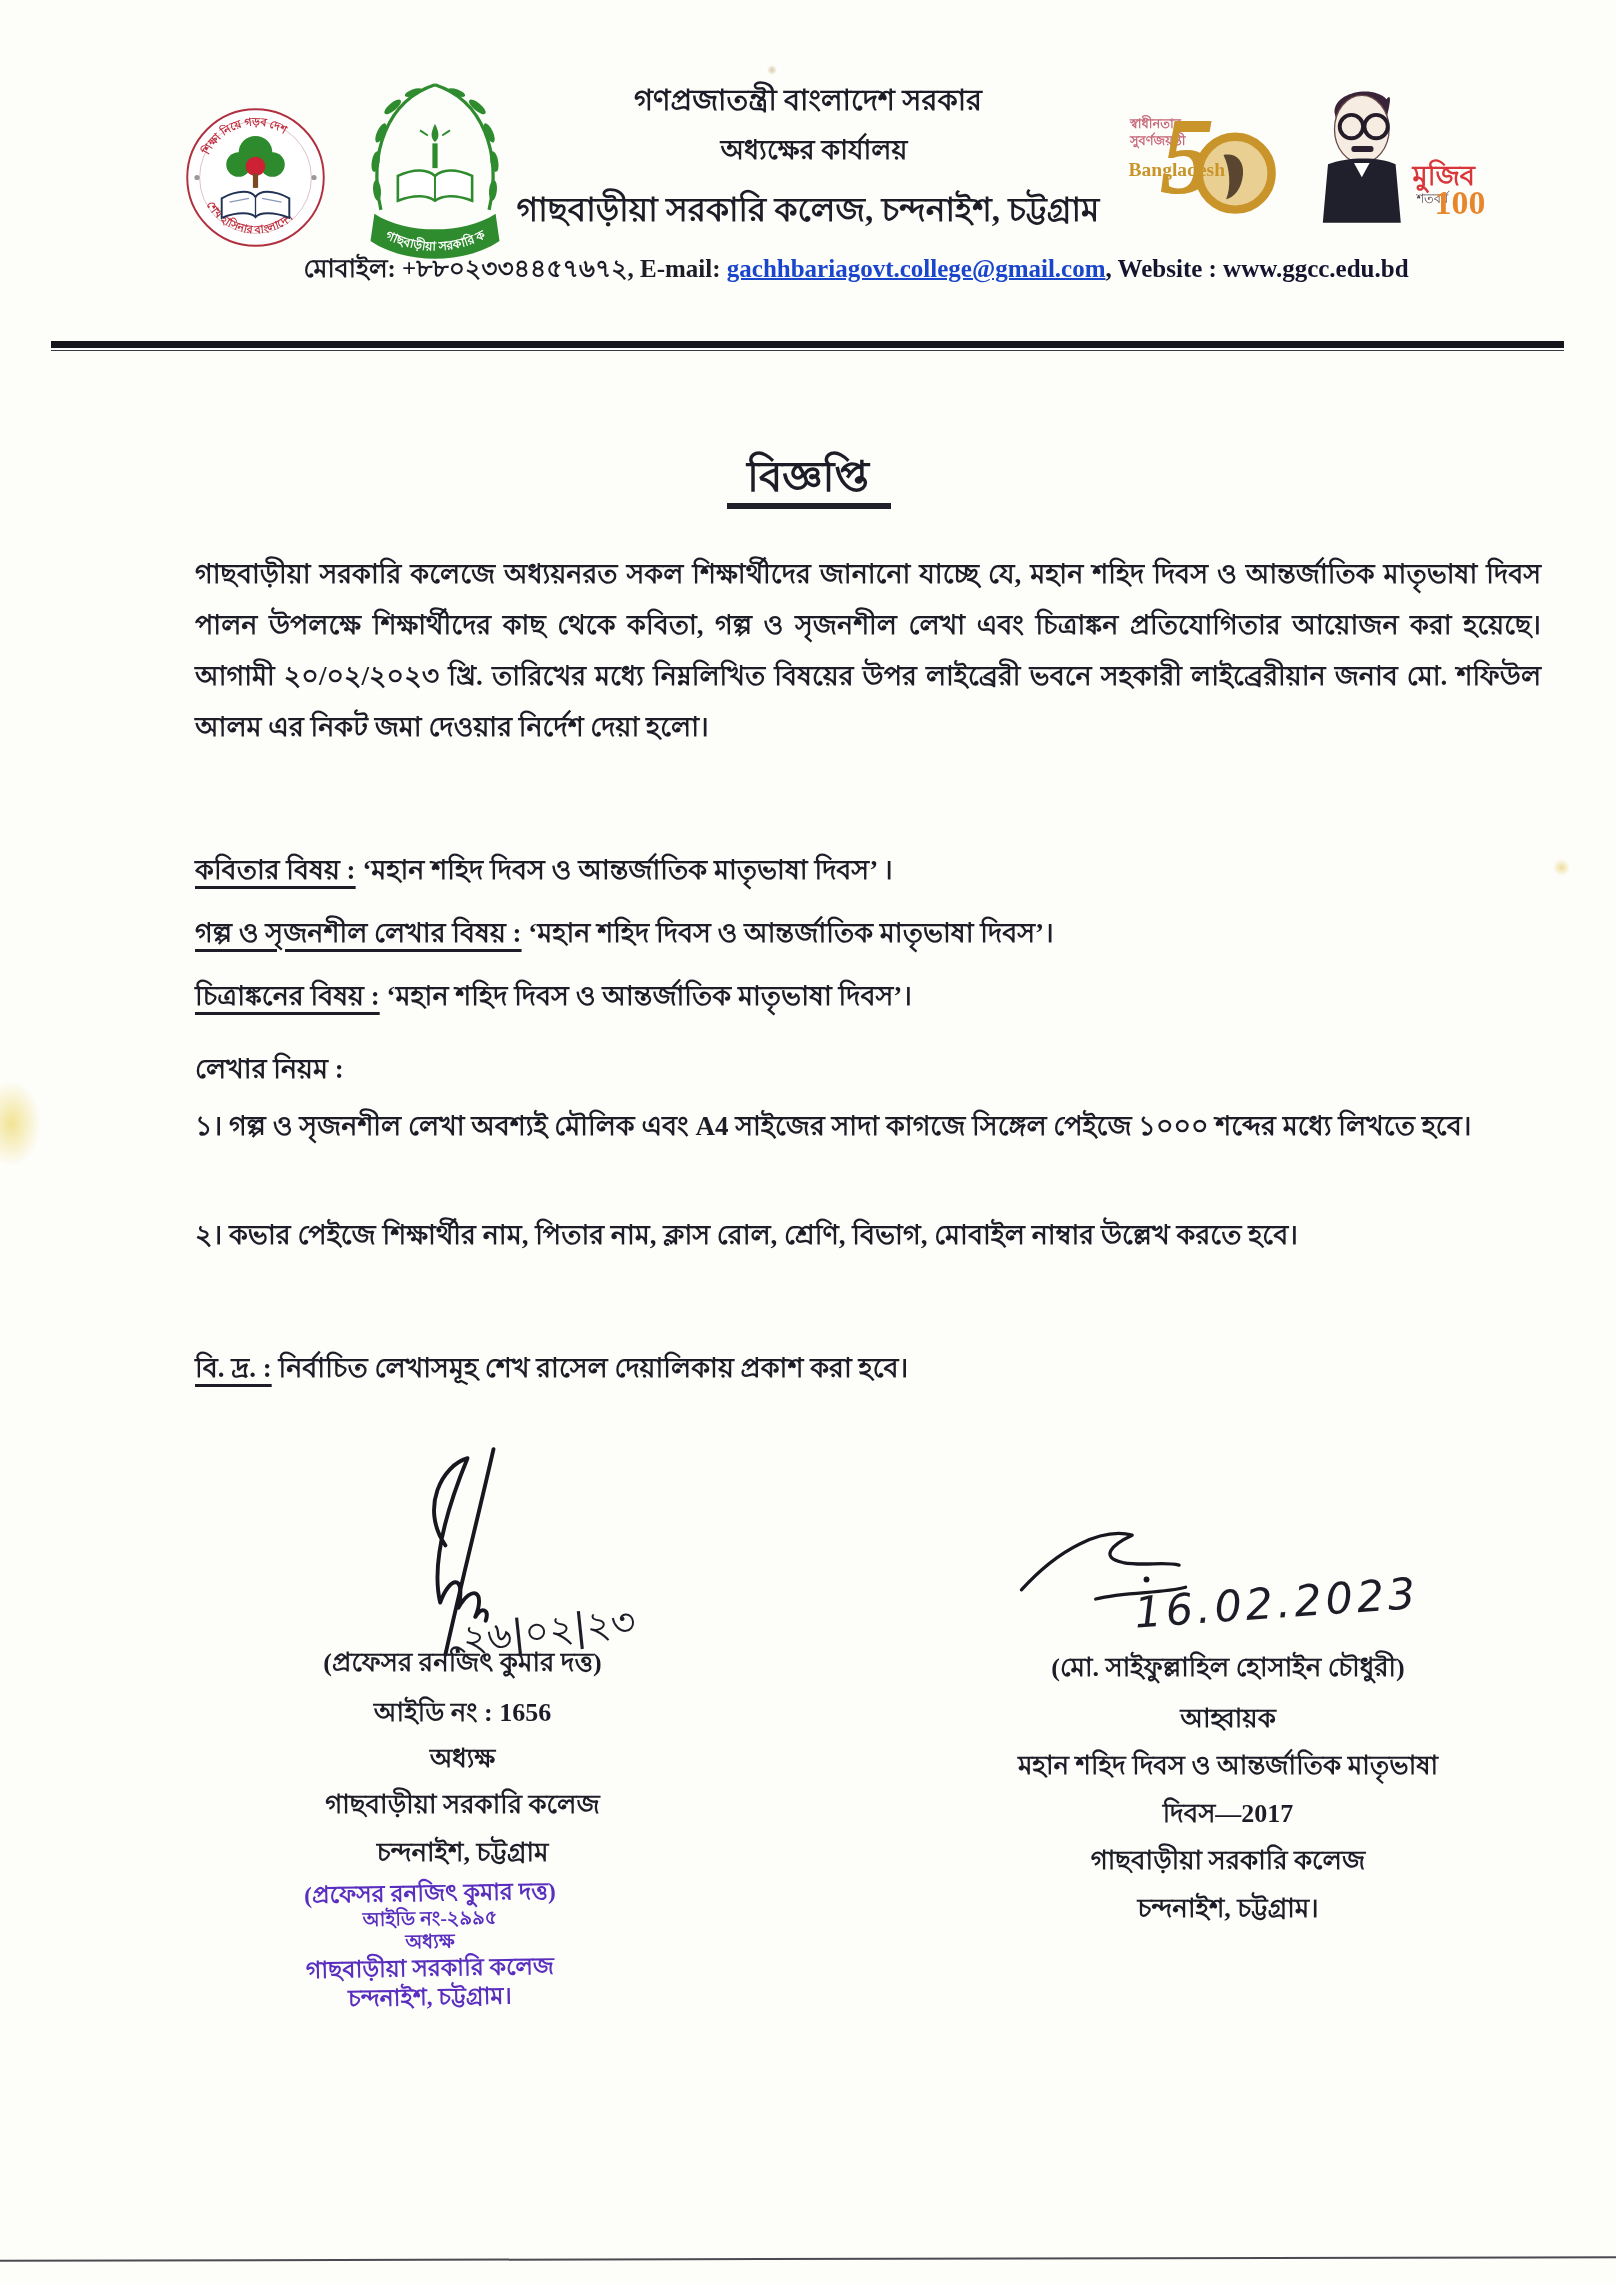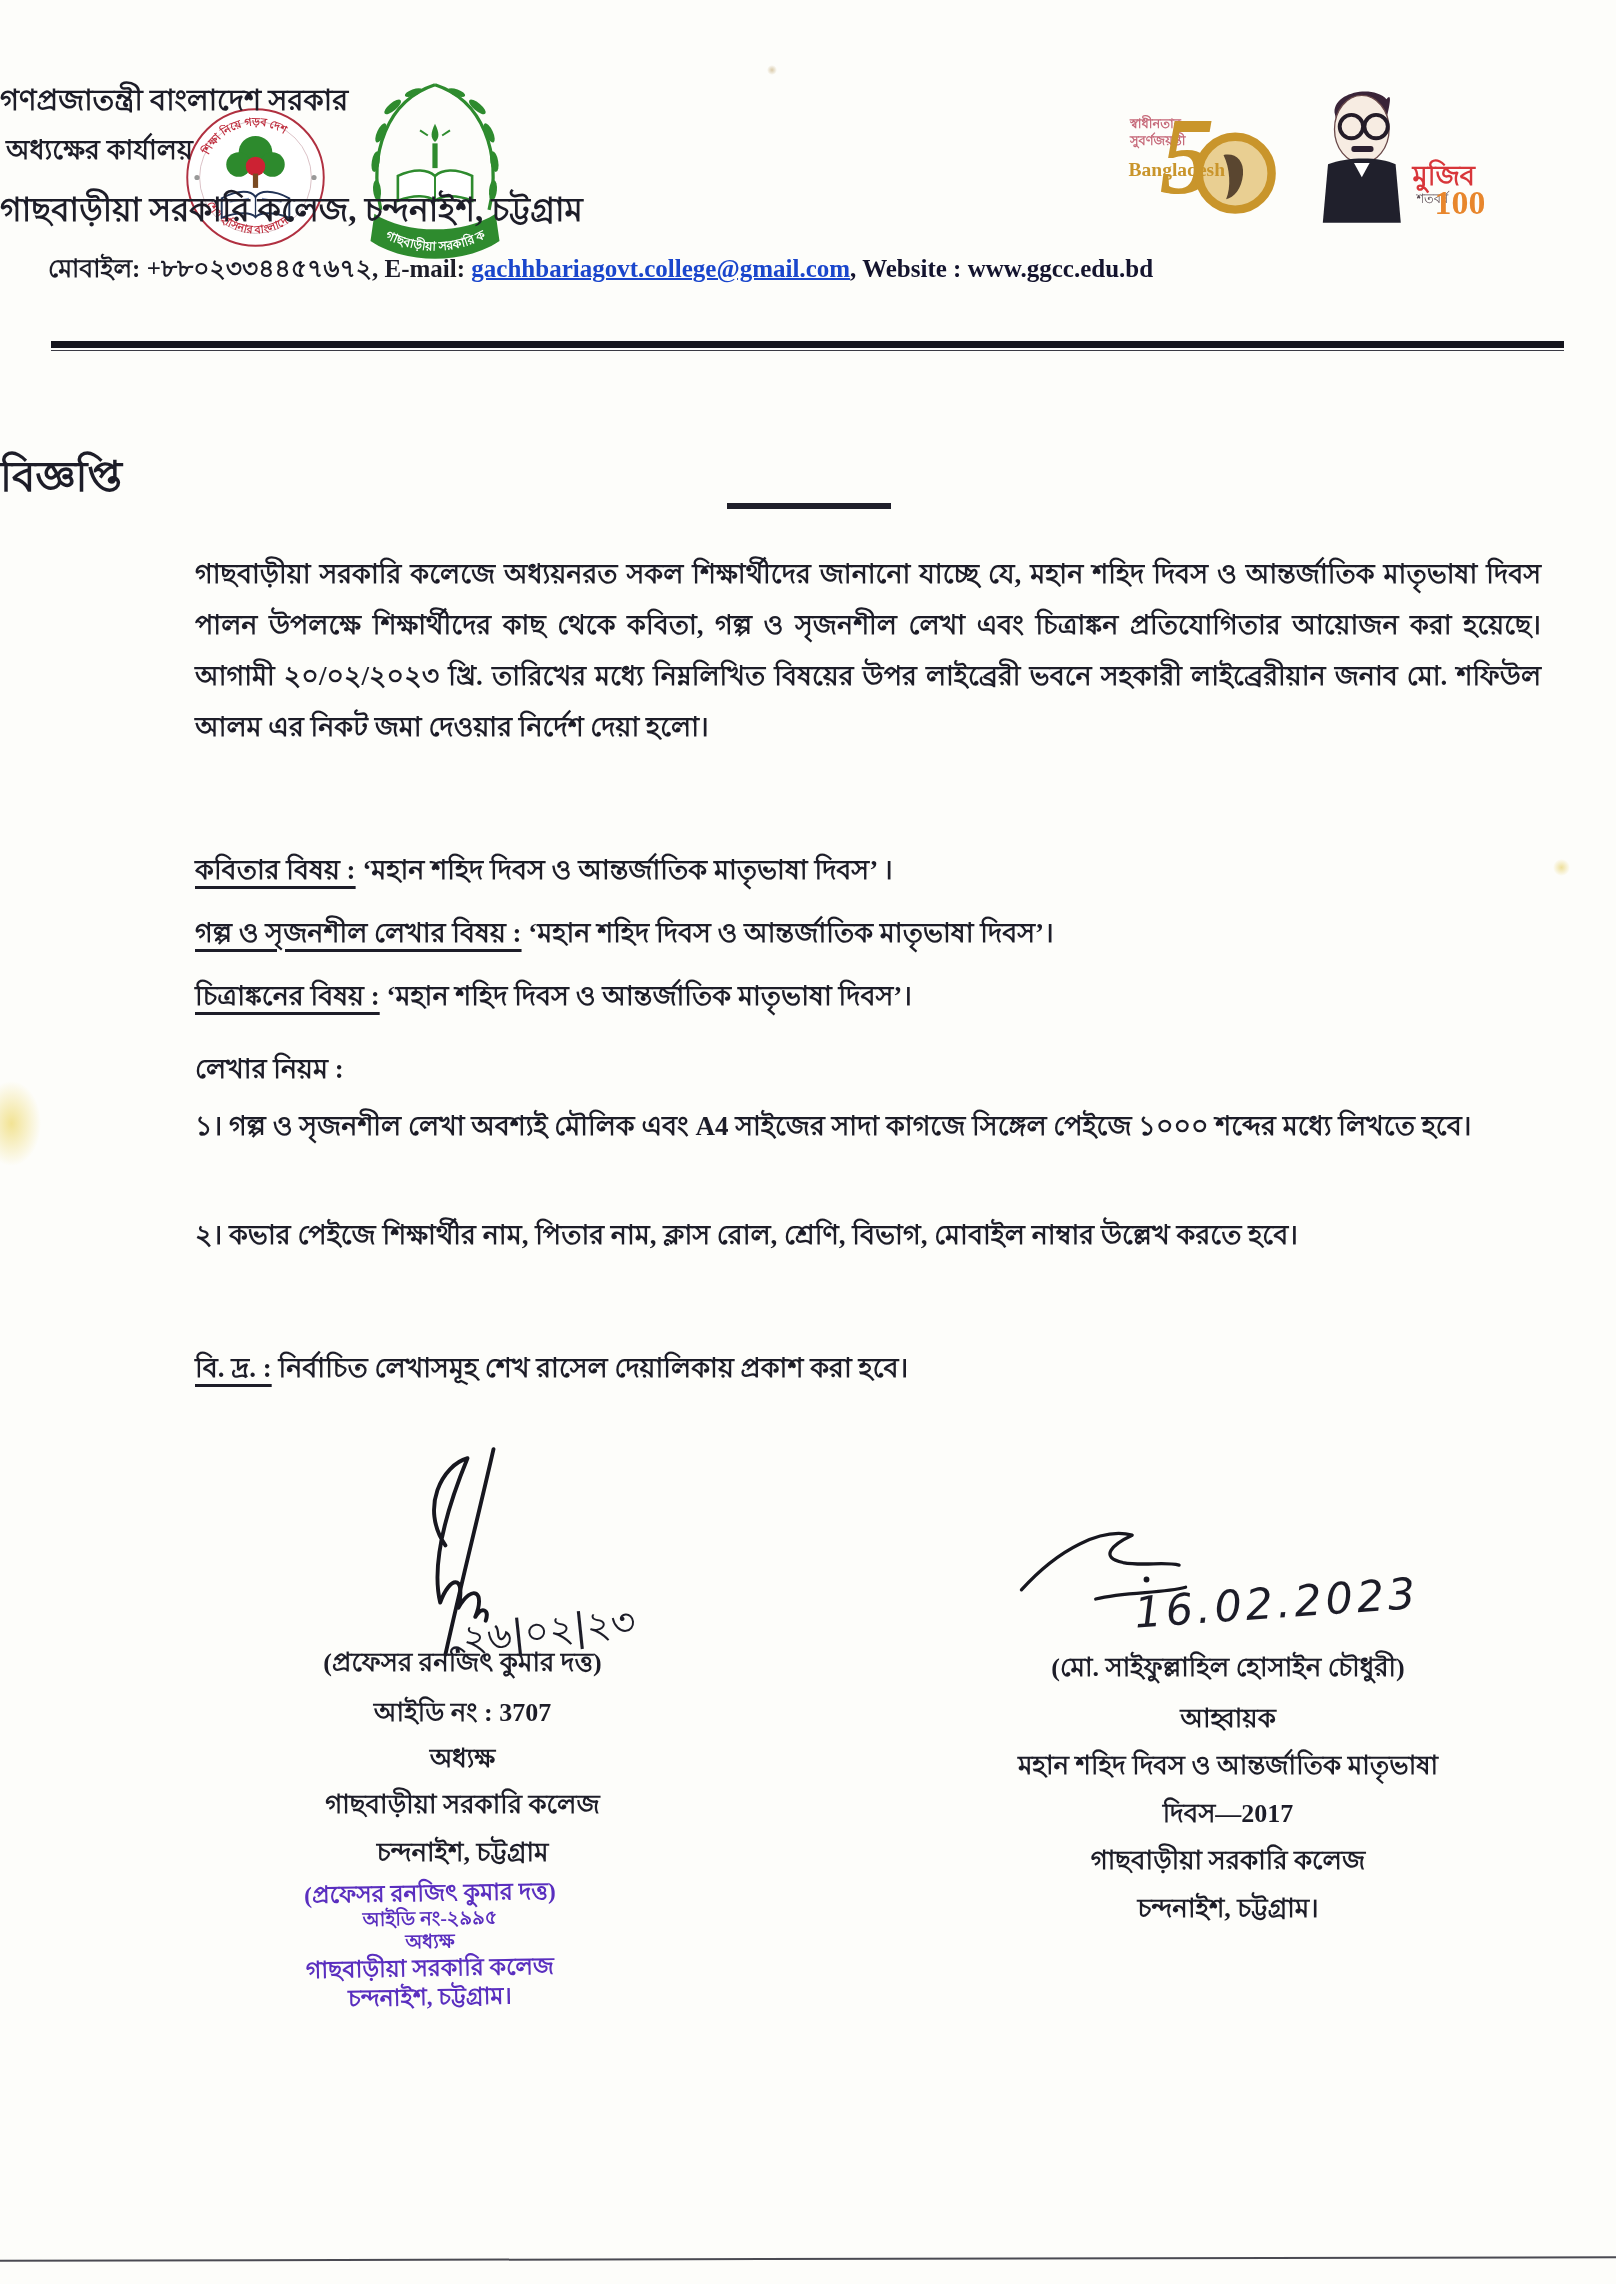--- a/index.html
+++ b/index.html
@@ -2,21 +2,21 @@
 <html style="font-size:10.4px"><head>
 <meta charset="utf-8">
 <style>
   html,body{margin:0;padding:0;background:#d8d8d8;}
   .page{
     position:relative;width:1616px;height:2284px;background:#fdfdfa;
     font-family:"Liberation Serif","DejaVu Serif",serif;color:#1d1d28;
     overflow:hidden;
   }
   .abs{position:absolute;}
-  .ctr{}
+  .ctr{text-align:center;}
   
   .gov-line{top:77px;left:0;width:1616px;font-size:29px;font-weight:600;}
   .office-line{top:129px;left:0;width:1616px;font-size:27px;font-weight:600;padding-left:6px;}
   .college-line{top:184px;left:0;width:1616px;font-size:33px;font-weight:700;}
   .contact-line{top:249px;left:0;width:1616px;font-size:25px;font-weight:700;padding-left:48px;}
   .contact-line a{color:#1a46cc;text-decoration:underline;text-decoration-thickness:2px;font-weight:700;}
   .website{color:#14142e;}
   .eiin-line{top:289px;left:0;width:1616px;font-size:26px;font-weight:700;letter-spacing:0.7px;}
   .divider{top:341px;left:51px;width:1513px;height:7.2px;background:#15151c;}
   .divider2{top:350px;left:51px;width:1513px;height:1.3px;background:#3a3a44;}
@@ -182,21 +182,21 @@
     <span class="note-label">বি. দ্র. :</span><span> নির্বাচিত লেখাসমূহ শেখ রাসেল দেয়ালিকায় প্রকাশ করা হবে।</span>
   </div>
 
   <svg class="abs sig-svg" style="top:1445px;left:383px" width="156" height="215" viewBox="0 0 240 330" stroke-width="6">
     <path d="M170,6 C152,86 120,214 96,322"></path>
     <path d="M96,154 C56,96 92,30 130,20 C98,98 74,184 88,242 C102,202 128,196 116,250 C138,212 158,226 142,264 C152,248 164,252 158,270"></path>
   </svg>
   <div class="abs hand-date-left">.২৬|০২|২৩</div>
 
   <div class="abs sig-left-block" style="top:1642px">(প্রফেসর রনজিৎ কুমার দত্ত)</div>
-  <div class="abs sig-left-block" style="top:1692px">আইডি নং : 3707</div>
+  <div class="abs sig-left-block" style="top:1692px">আইডি নং : 1656</div>
   <div class="abs sig-left-block" style="top:1738px">অধ্যক্ষ</div>
   <div class="abs sig-left-block" style="top:1784px">গাছবাড়ীয়া সরকারি কলেজ</div>
   <div class="abs sig-left-block" style="top:1832px">চন্দনাইশ, চট্টগ্রাম</div>
 
   <div class="abs stamp stamp-name" style="top:1875px;left:202px;width:456px">(প্রফেসর রনজিৎ কুমার দত্ত)</div>
   <div class="abs stamp stamp-sm" style="top:1904px;left:202px;width:456px">আইডি নং-২৯৯৫</div>
   <div class="abs stamp stamp-sm" style="top:1927px;left:202px;width:456px">অধ্যক্ষ</div>
   <div class="abs stamp stamp-name" style="top:1950px;left:202px;width:456px">গাছবাড়ীয়া সরকারি কলেজ</div>
   <div class="abs stamp stamp-name" style="top:1979px;left:202px;width:456px">চন্দনাইশ, চট্টগ্রাম।</div>
 

